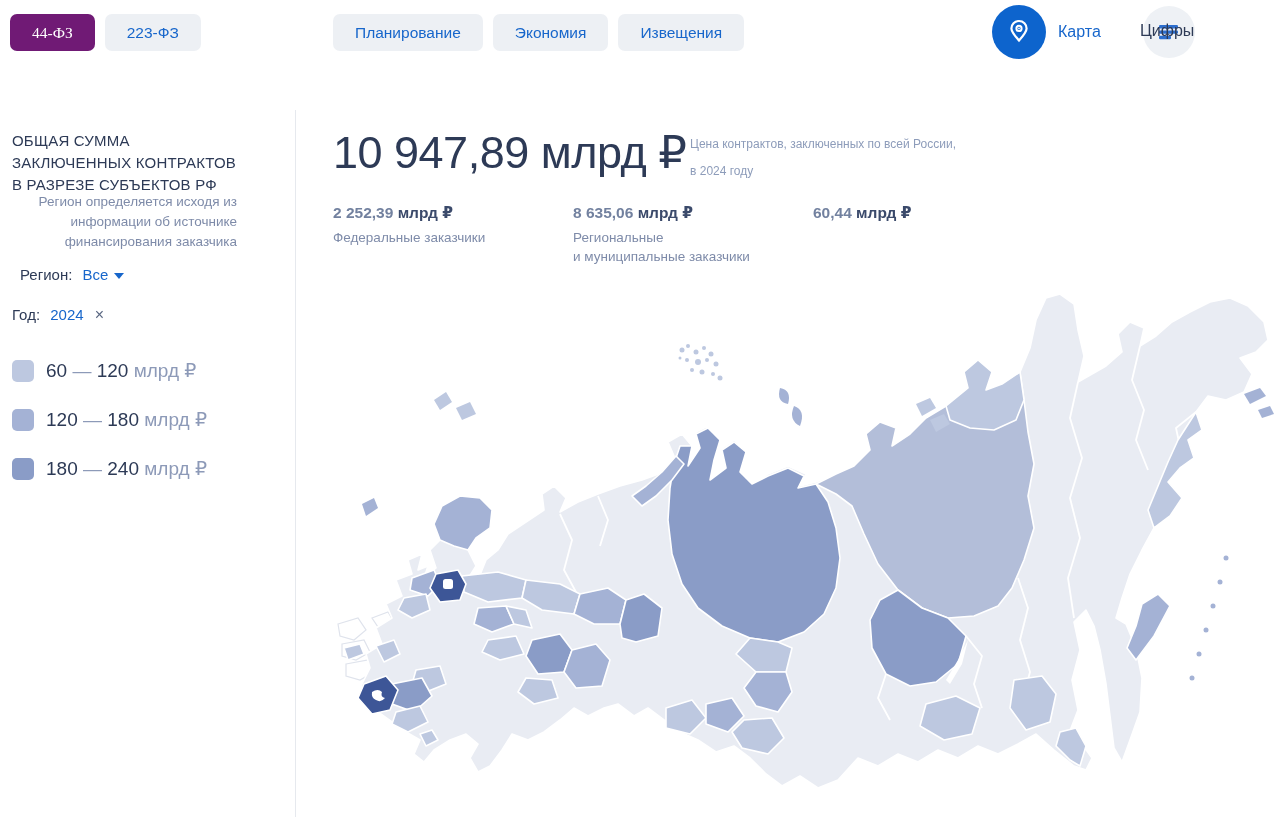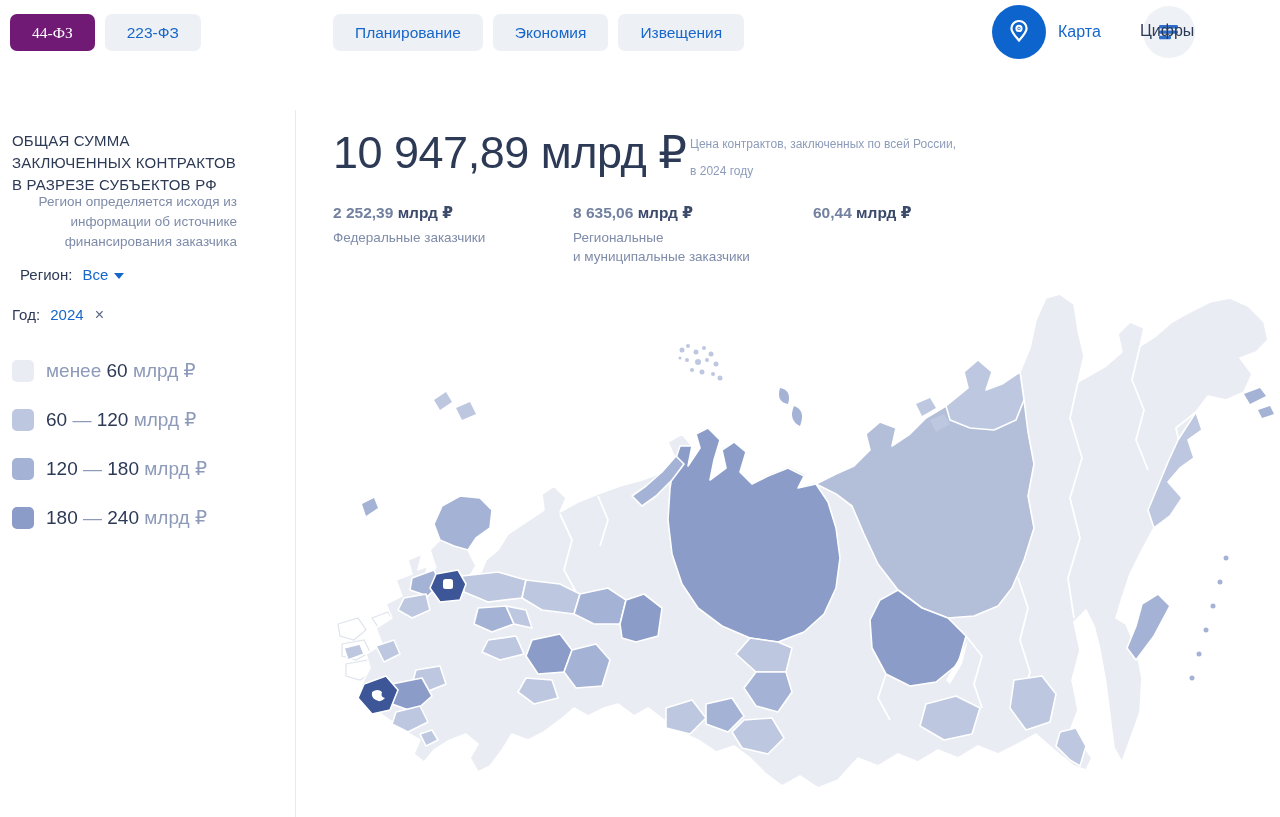--- a/index.html
+++ b/index.html
@@ -87,24 +87,20 @@
   <span class="link-blue" style="margin-left:6px;">Все</span><span class="caret"></span>
 </div>
 
 <div class="abs filter-line" style="left:12px;top:306px;">
   <span>Год:</span>
   <span class="link-blue" style="margin-left:6px;">2024</span>
   <span class="x-btn">×</span>
 </div>
 
 <div class="abs" style="left:12px;top:346px;" id="legend">
-    <div class="legend-row">
-      <span class="legend-swatch" style="background: rgb(233, 236, 243);"></span>
-      <span class="legend-text"><span class="muted">менее </span><span>60</span><span class="muted"> млрд ₽</span></span>
-    </div>
     <div class="legend-row">
       <span class="legend-swatch" style="background: rgb(189, 200, 224);"></span>
       <span class="legend-text"><span>60</span><span class="muted"> — </span><span>120</span><span class="muted"> млрд ₽</span></span>
     </div>
     <div class="legend-row">
       <span class="legend-swatch" style="background: rgb(164, 178, 213);"></span>
       <span class="legend-text"><span>120</span><span class="muted"> — </span><span>180</span><span class="muted"> млрд ₽</span></span>
     </div>
     <div class="legend-row">
       <span class="legend-swatch" style="background: rgb(138, 156, 199);"></span>

